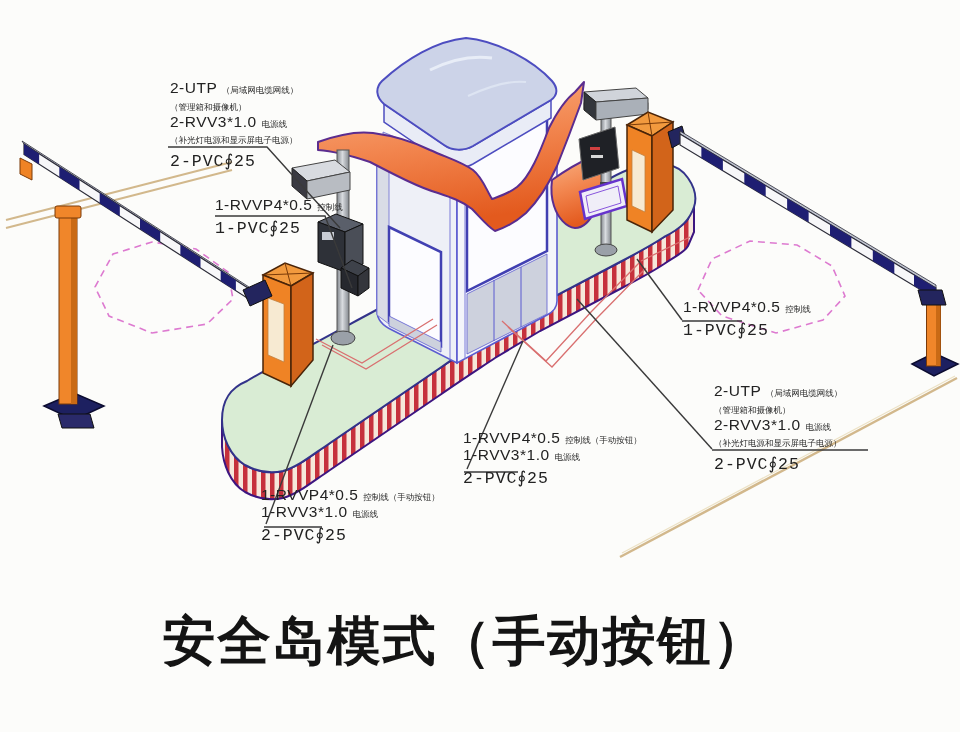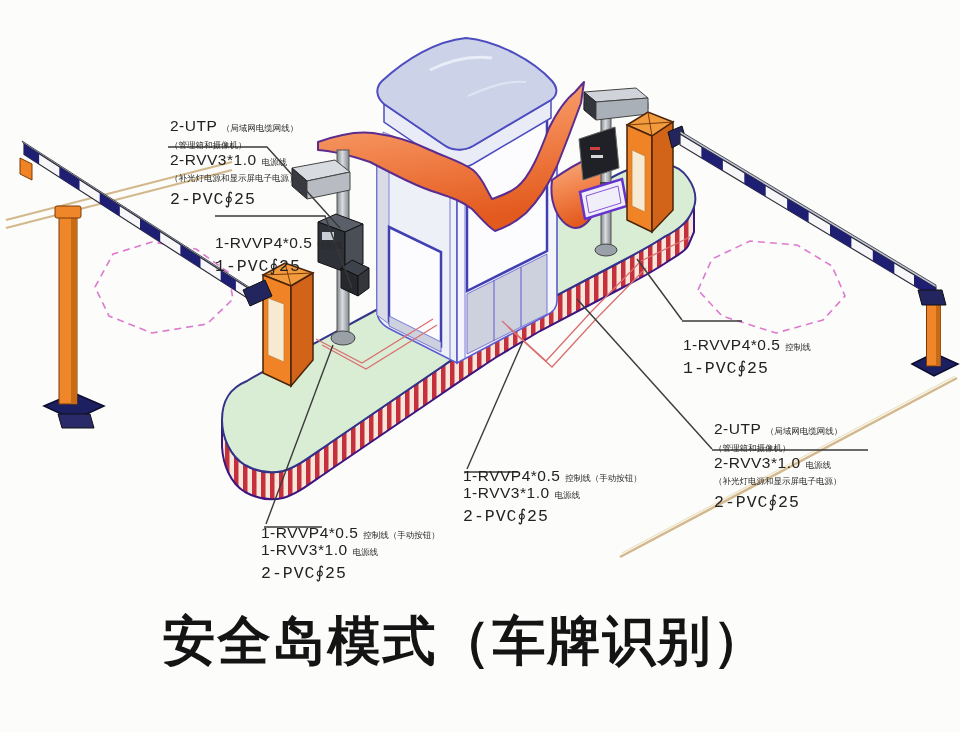--- a/index.html
+++ b/index.html
@@ -1,19 +1,19 @@
 <!DOCTYPE html>
 <html><head>
 <meta charset="utf-8">
 <style>
   html,body{margin:0;padding:0;}
   .stage{position:relative;width:960px;height:732px;background:#fcfcfa;overflow:hidden;
          font-family:"Liberation Sans","DejaVu Sans",sans-serif;color:#1f1f1f;}
   svg{position:absolute;left:0;top:0;}
-  .callout{position:absolute;white-space:nowrap;line-height:1.05;margin-top:38px;}
+  .callout{position:absolute;white-space:nowrap;line-height:1.05;}
   .callout .ln{display:block;}
   .main{font-size:15.5px;letter-spacing:0.5px;color:#222;}
   .note{font-size:8.5px;color:#2a2a2a;letter-spacing:0px;}
   .pvc{font-size:16.5px;letter-spacing:1px;color:#222;margin-top:6px;display:block;font-family:Liberation Mono, monospace;}
   .title{position:absolute;left:120px;top:606px;width:690px;text-align:center;
          font-size:53px;font-weight:600;letter-spacing:2px;color:#141414;}
 </style>
 </head>
 <body>
 
@@ -257,15 +257,15 @@
       <span class="ln pvc">1-PVC∮25</span>
     </div>
 <div class="callout" style="left:714px;top:383px;">
       <span class="ln"><span class="main">2-UTP </span><span class="note">（局域网电缆网线）</span></span>
       <span class="ln"><span class="note">（管理箱和摄像机）</span></span>
       <span class="ln"><span class="main">2-RVV3*1.0 </span><span class="note">电源线</span></span>
       <span class="ln"><span class="note">（补光灯电源和显示屏电子电源）</span></span>
       <span class="ln pvc">2-PVC∮25</span>
     </div>
 
-<div class="title">安全岛模式（车牌识别）</div>
+<div class="title">安全岛模式（手动按钮）</div>
 
 </div>
 
 </body></html>

